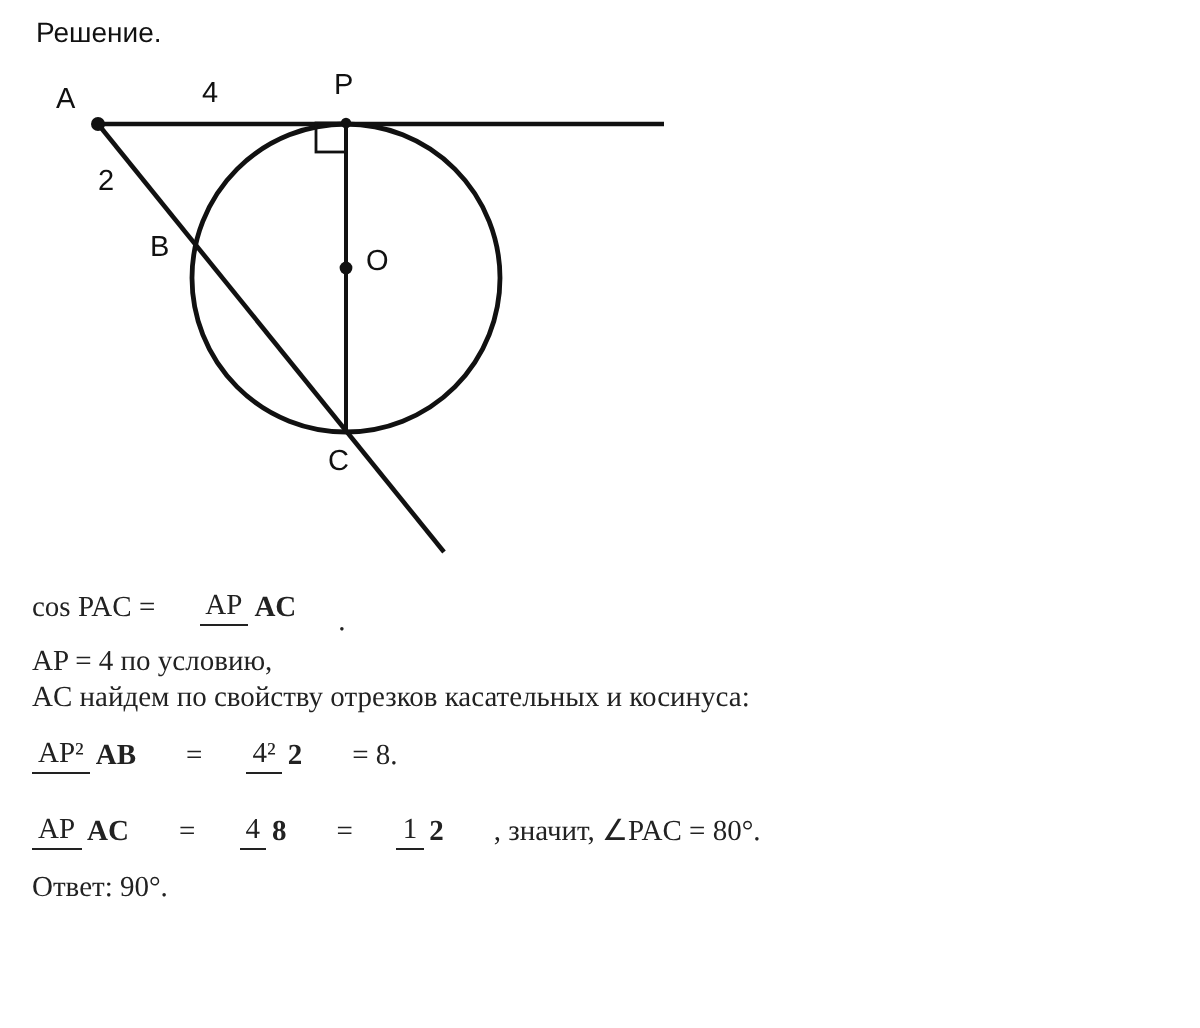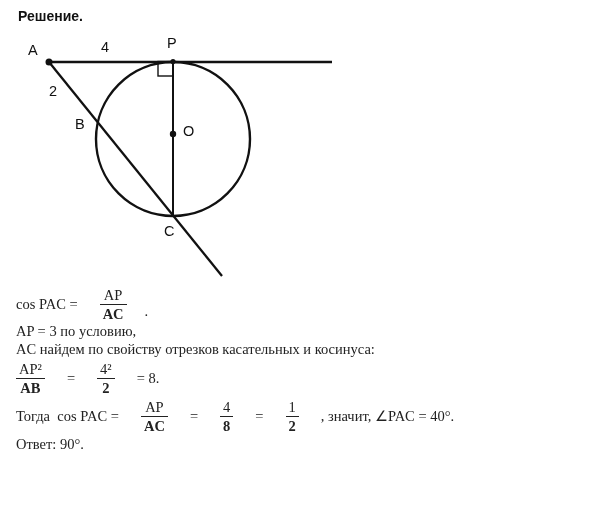--- a/index.html
+++ b/index.html
@@ -7,42 +7,42 @@
     width:600px; height:514px;
     background:#ffffff;
     font-family:"Liberation Serif", serif;
     color:#1e1e1e;
     position:relative;
     overflow:hidden;
   }
   .heading {
     position:absolute; left:18px; top:8px;
     font-family:"Liberation Sans", sans-serif;
-    font-weight:bold; font-size:14px; color:#111;
+    font-weight:normal; font-size:14px; color:#111;
   }
   .diagram { position:absolute; left:0; top:0; width:600px; height:282px; }
   .diagram svg { position:absolute; left:0; top:0; }
   .dlabel {
     position:absolute;
     font-family:"Liberation Sans", sans-serif;
     font-size:14.5px; color:#111; line-height:1;
   }
   .textblock {
     position:absolute; left:16px; top:285px; width:575px;
     font-size:14.5px; line-height:18px; color:#222;
   }
   .textblock p { margin:0; padding:0; }
   .math {
     display:flex; align-items:center; gap:22px;
     min-height:36px;
   }
   .math.m1 { margin-top:1px; }
   .math.m2 { margin-top:2px; margin-bottom:1px; }
   .frac {
-    display:inline-flex; flex-direction:column;
+    display:inline-flex; flex-direction:row;
     text-align:center; line-height:16px;
     font-size:14.5px;
   }
   .frac .num { padding:0 3px 1px; border-bottom:1.4px solid #222; }
   .frac .den { padding:1px 3px 0;font-weight:bold; }
   .low { align-self:flex-end; margin-left:-4px; margin-bottom:2px; }
 </style>
 </head>
 <body>
 
@@ -72,49 +72,48 @@
 
   <div class="math m1">
     <span>cos PAC =</span>
     <span class="frac">
         <span class="num">AP</span>
         <span class="den">AC</span>
       </span>
     <span class="low">.</span>
   </div>
 
-  <p>AP = 3 по условию,</p>
+  <p>AP = 4 по условию,</p>
   <p>AC найдем по свойству отрезков касательных и косинуса:</p>
 
   <div class="math m2">
     <span class="frac">
         <span class="num">AP²</span>
         <span class="den">AB</span>
       </span>
     <span>=</span>
     <span class="frac">
         <span class="num">4²</span>
         <span class="den">2</span>
       </span>
     <span>= 8.</span>
   </div>
 
   <div class="math m2">
-    <span>Тогда &nbsp;cos PAC =</span>
     <span class="frac">
         <span class="num">AP</span>
         <span class="den">AC</span>
       </span>
     <span>=</span>
     <span class="frac">
         <span class="num">4</span>
         <span class="den">8</span>
       </span>
     <span>=</span>
     <span class="frac">
         <span class="num">1</span>
         <span class="den">2</span>
       </span>
-    <span>, значит, ∠PAC = 40°.</span>
+    <span>, значит, ∠PAC = 80°.</span>
   </div>
 
   <p>Ответ: 90°.</p>
 </div>
 
 </body></html>

